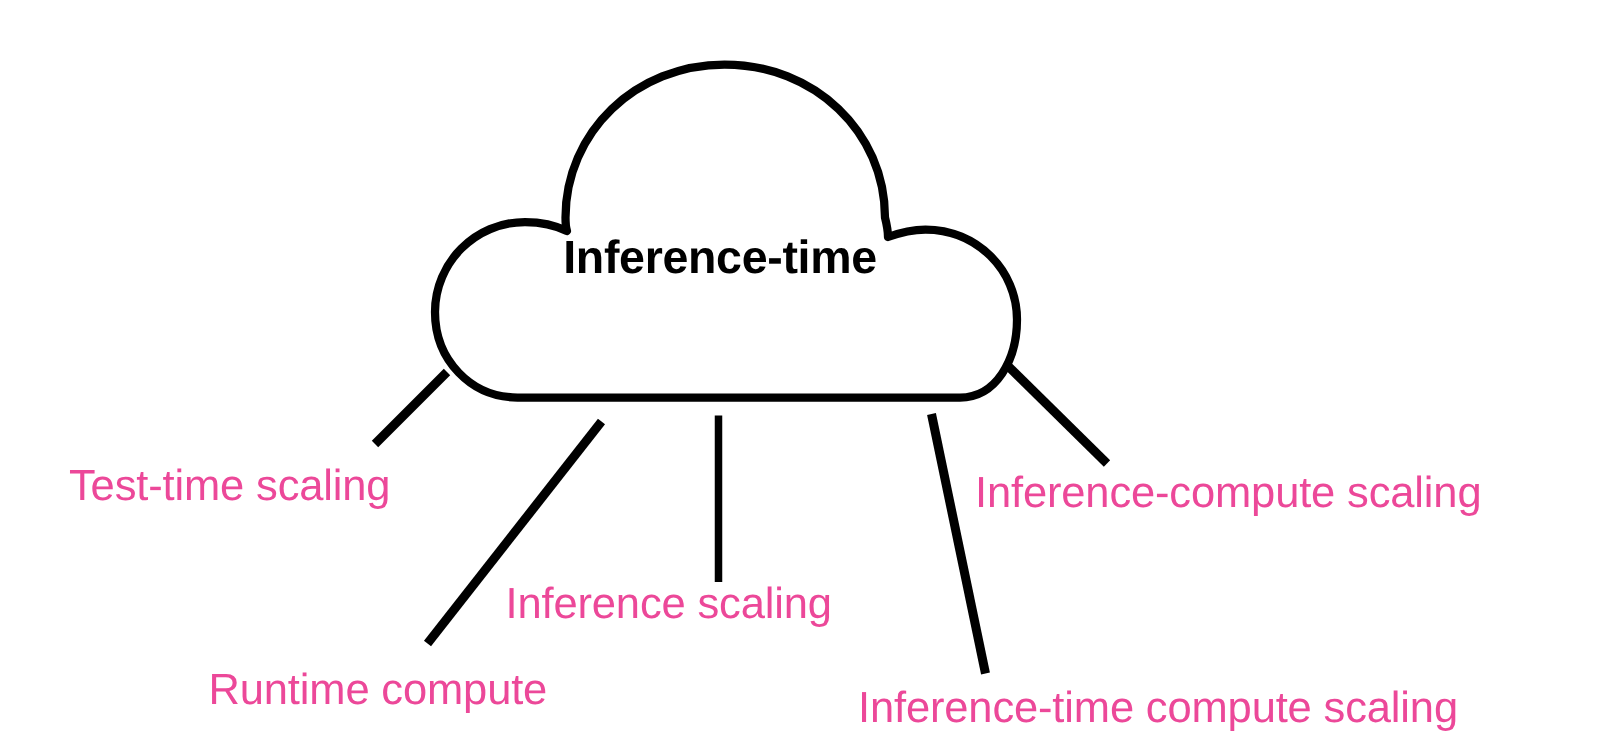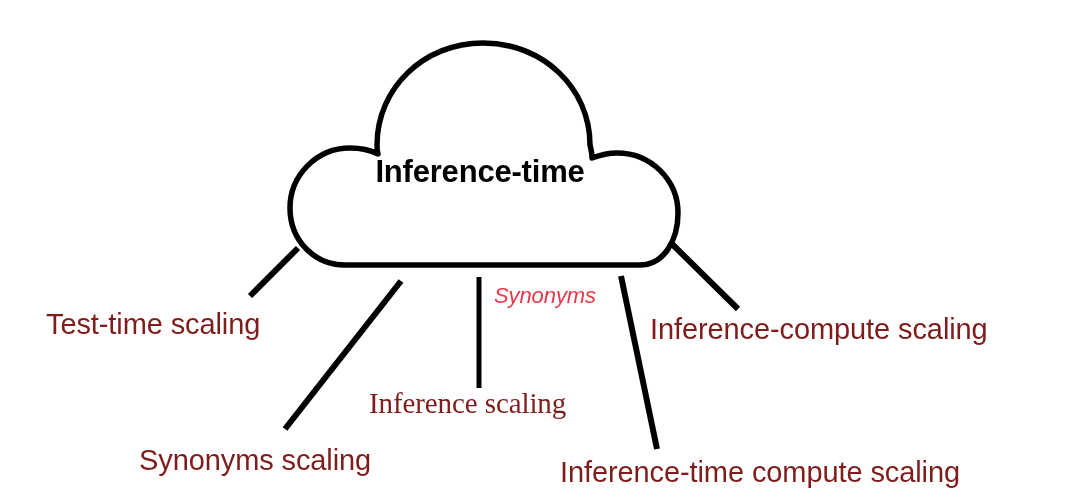--- a/index.html
+++ b/index.html
@@ -43,21 +43,21 @@
   }
   .connector-thin {
     stroke: #000000;
     stroke-width: 5;
     stroke-linecap: butt;
     fill: none;
   }
   .txt {
     position: absolute;
     white-space: nowrap;
-    color: #7f1d1d;
+    color: #ec4899;
     font-family: "Liberation Sans", sans-serif;
   }
   .cloud-title {
     position: absolute;
     left: 310px;
     top: 152px;
     width: 340px;
     text-align: center;
     font-weight: bold;
     font-size: 31px;
@@ -72,23 +72,23 @@
     letter-spacing: -0.1px;
   }
   .synonyms {
     font-size: 22px;
     font-style: italic;
     font-weight: normal;
     letter-spacing: -0.1px;
   }
   #label-test-time   { left: 46px;  top: 308px; }
   #label-runtime     { left: 139px; top: 444px; }
-  #label-inference   { left: 369px; top: 387px; font-family: Liberation Serif, serif; }
+  #label-inference   { left: 337px; top: 387px; }
   #label-inf-compute { left: 650px; top: 313px; text-align: right; }
-  #label-inf-time-c  { left: 560px; top: 456px; }
+  #label-inf-time-c  { left: 572px; top: 456px; }
   #label-synonyms    { left: 494px; top: 283px; }
 </style>
 </head>
 <body>
 
 <div id="canvas">
 
   <svg class="diagram-svg" viewBox="0 0 1080 504" xmlns="http://www.w3.org/2000/svg">
 
     <path class="cloud-shape" d="M 345 265
@@ -113,25 +113,24 @@
 
     <line class="connector" x1="671" y1="243" x2="738" y2="309"></line>
 
     <line class="connector" x1="621" y1="276" x2="657" y2="449"></line>
   </svg>
 
   <div class="cloud-title">
     <div>Inference-time</div>
   </div>
 
-  <div class="txt synonyms" id="label-synonyms" style="color:#E8394A;">Synonyms</div>
 
   <div class="txt label" id="label-test-time">Test-time scaling</div>
 
-  <div class="txt label" id="label-runtime">Synonyms scaling</div>
+  <div class="txt label" id="label-runtime">Runtime compute</div>
 
   <div class="txt label" id="label-inference">Inference scaling</div>
 
   <div class="txt label" id="label-inf-compute">Inference-compute scaling</div>
 
   <div class="txt label" id="label-inf-time-c">Inference-time compute scaling</div>
 
 </div>
 
 </body></html>

